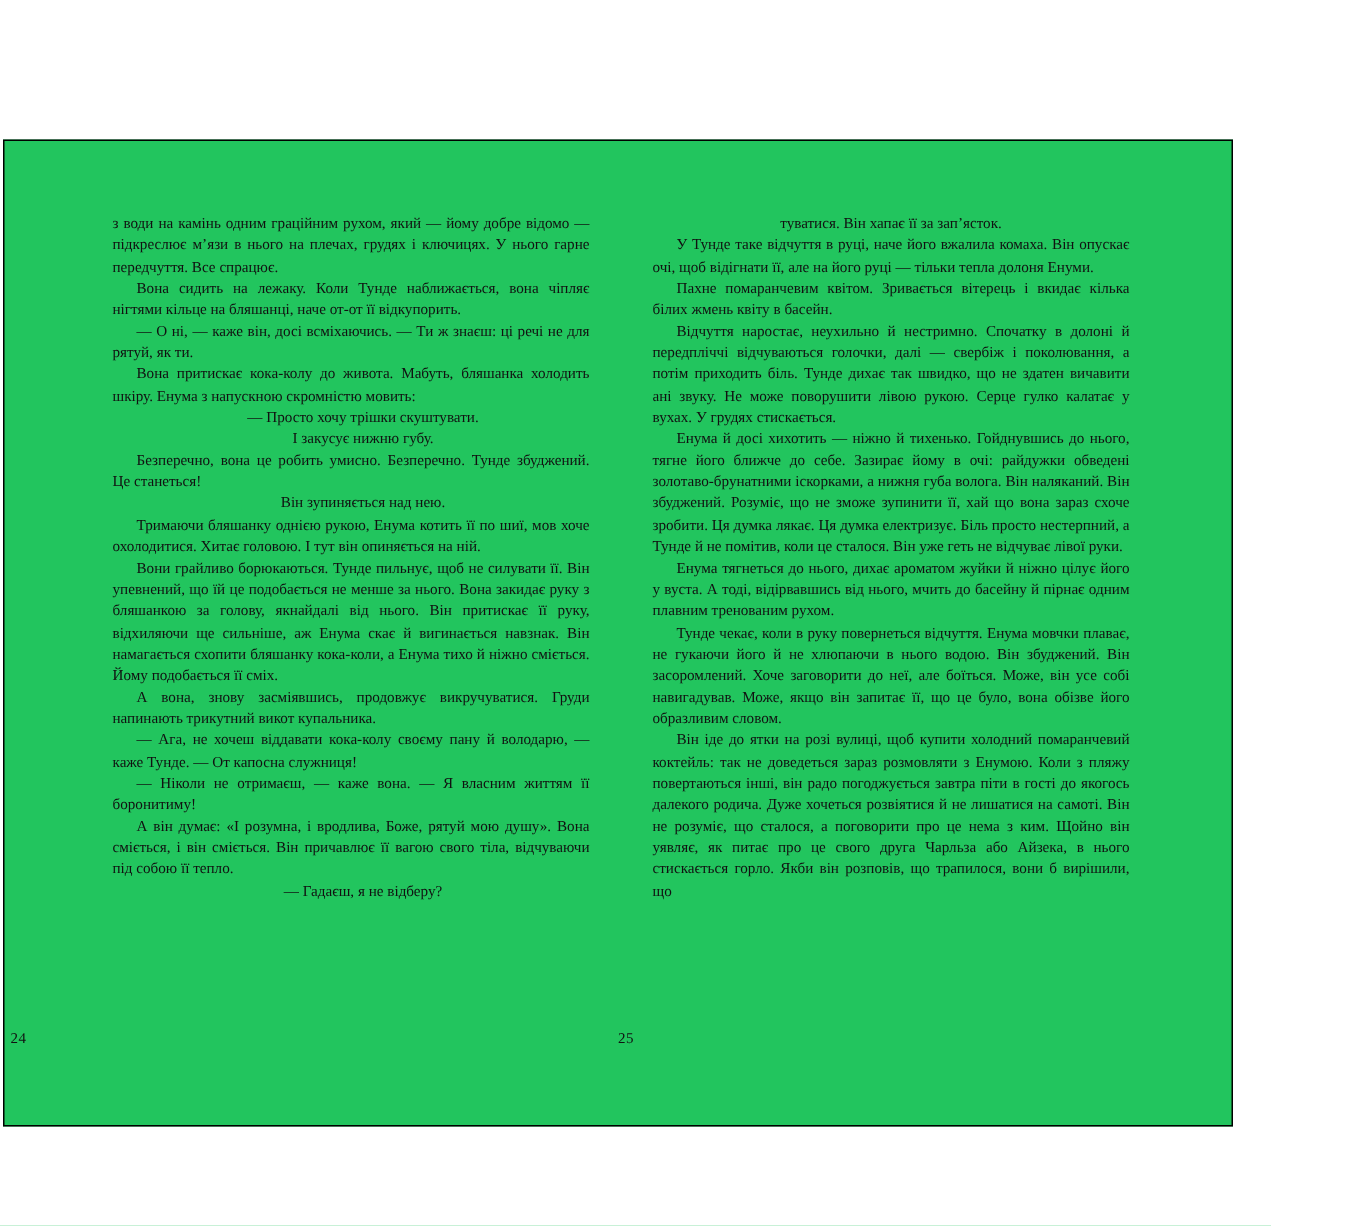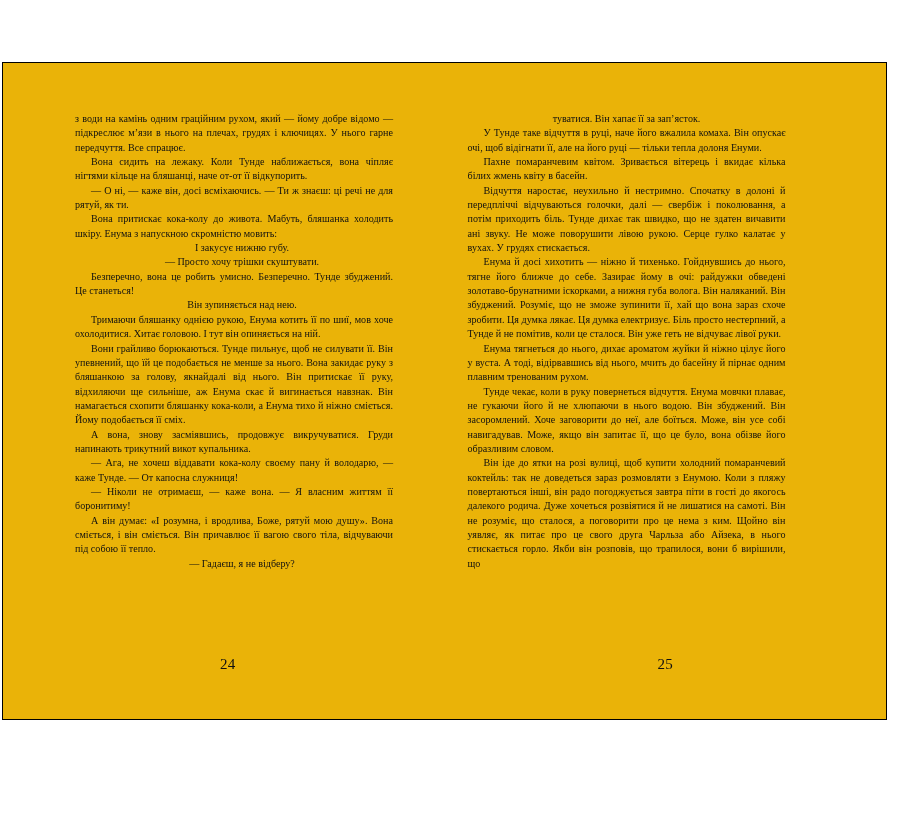--- a/index.html
+++ b/index.html
@@ -11,26 +11,26 @@
   body {
     width: 900px;
     height: 817px;
     font-family: "Liberation Serif", "DejaVu Serif", serif;
     overflow: hidden;
   }
 
   .page-sheet {
     position: absolute;
     left: 2px;
-    top: 62px;
-    width: 885px;
+    top: 93px;
+    width: 820px;
     height: 658px;
     box-sizing: border-box;
     border: 1.6px solid #000000;
-    background: #eab308;
+    background: #22c55e;
   }
 
   .spread {
     position: absolute;
     left: 0;
     top: 0;
     width: 100%;
     height: 100%;
   }
 
@@ -78,43 +78,42 @@
   
   .text-block p.short {
     text-align: center;
   }
 
   .folio {
     position: absolute;
     left: 0;
     width: 100%;
     top: 593px;
-    text-align: center;
-    font-size: 15px;
+    font-size: 10px;
     letter-spacing: 0.3px;
     color: #111111;
   }
 
   .page-left .folio  { padding-left: 4px; }
   .page-right .folio { padding-left: 0; }
 </style>
 </head>
 <body>
 
 <div class="page-sheet">
   <div class="spread">
 
     <div class="page page-left">
       <div class="text-block">
           <p class="cont">з води на камінь одним грацій­ним рухом, який — йому добре відомо — підкреслює м’язи в нього на плечах, грудях і ключи­цях. У нього гарне передчуття. Все спрацює.</p>
           <p>Вона сидить на лежаку. Коли Тунде наближається, вона чіп­ляє нігтями кільце на бляшанці, наче от-от її відкупорить.</p>
           <p>— О ні, — каже він, досі всміхаючись. — Ти ж знаєш: ці речі не для рятуй, як ти.</p>
           <p>Вона притискає кока-колу до живота. Мабуть, бляшанка хо­лодить шкіру. Енума з напускною скромністю мовить:</p>
+          <p class="short">— Просто хочу трішки скуштувати.</p>
           <p class="short">І закусує нижню губу.</p>
-          <p class="short">— Просто хочу трішки скуштувати.</p>
           <p>Безперечно, вона це робить умисно. Безперечно. Тунде збу­джений. Це станеться!</p>
           <p class="short">Він зупиняється над нею.</p>
           <p>Тримаючи бляшанку однією рукою, Енума котить її по шиї, мов хоче охолодитися. Хитає головою. І тут він опиняється на ній.</p>
           <p>Вони грайливо борюкаються. Тунде пильнує, щоб не силу­вати її. Він упевнений, що їй це подобається не менше за нього. Вона закидає руку з бляшанкою за голову, якнайдалі від нього. Він притискає її руку, відхиляючи ще сильніше, аж Енума скає й вигинається навзнак. Він намагається схопити бляшанку ко­ка-коли, а Енума тихо й ніжно сміється. Йому подобається її сміх.</p>
           <p>А вона, знову засміявшись, продовжує викручуватися. Груди напинають трикутний викот купальника.</p>
           <p>— Ага, не хочеш віддавати кока-колу своєму пану й волода­рю, — каже Тунде. — От капосна служниця!</p>
           <p>— Ніколи не отримаєш, — каже вона. — Я власним життям її боронитиму!</p>
           <p>А він думає: «І розумна, і вродлива, Боже, рятуй мою душу». Вона сміється, і він сміється. Він причавлює її вагою свого тіла, відчуваючи під собою її тепло.</p>
           <p class="short">— Гадаєш, я не відберу?</p>
         </div>

